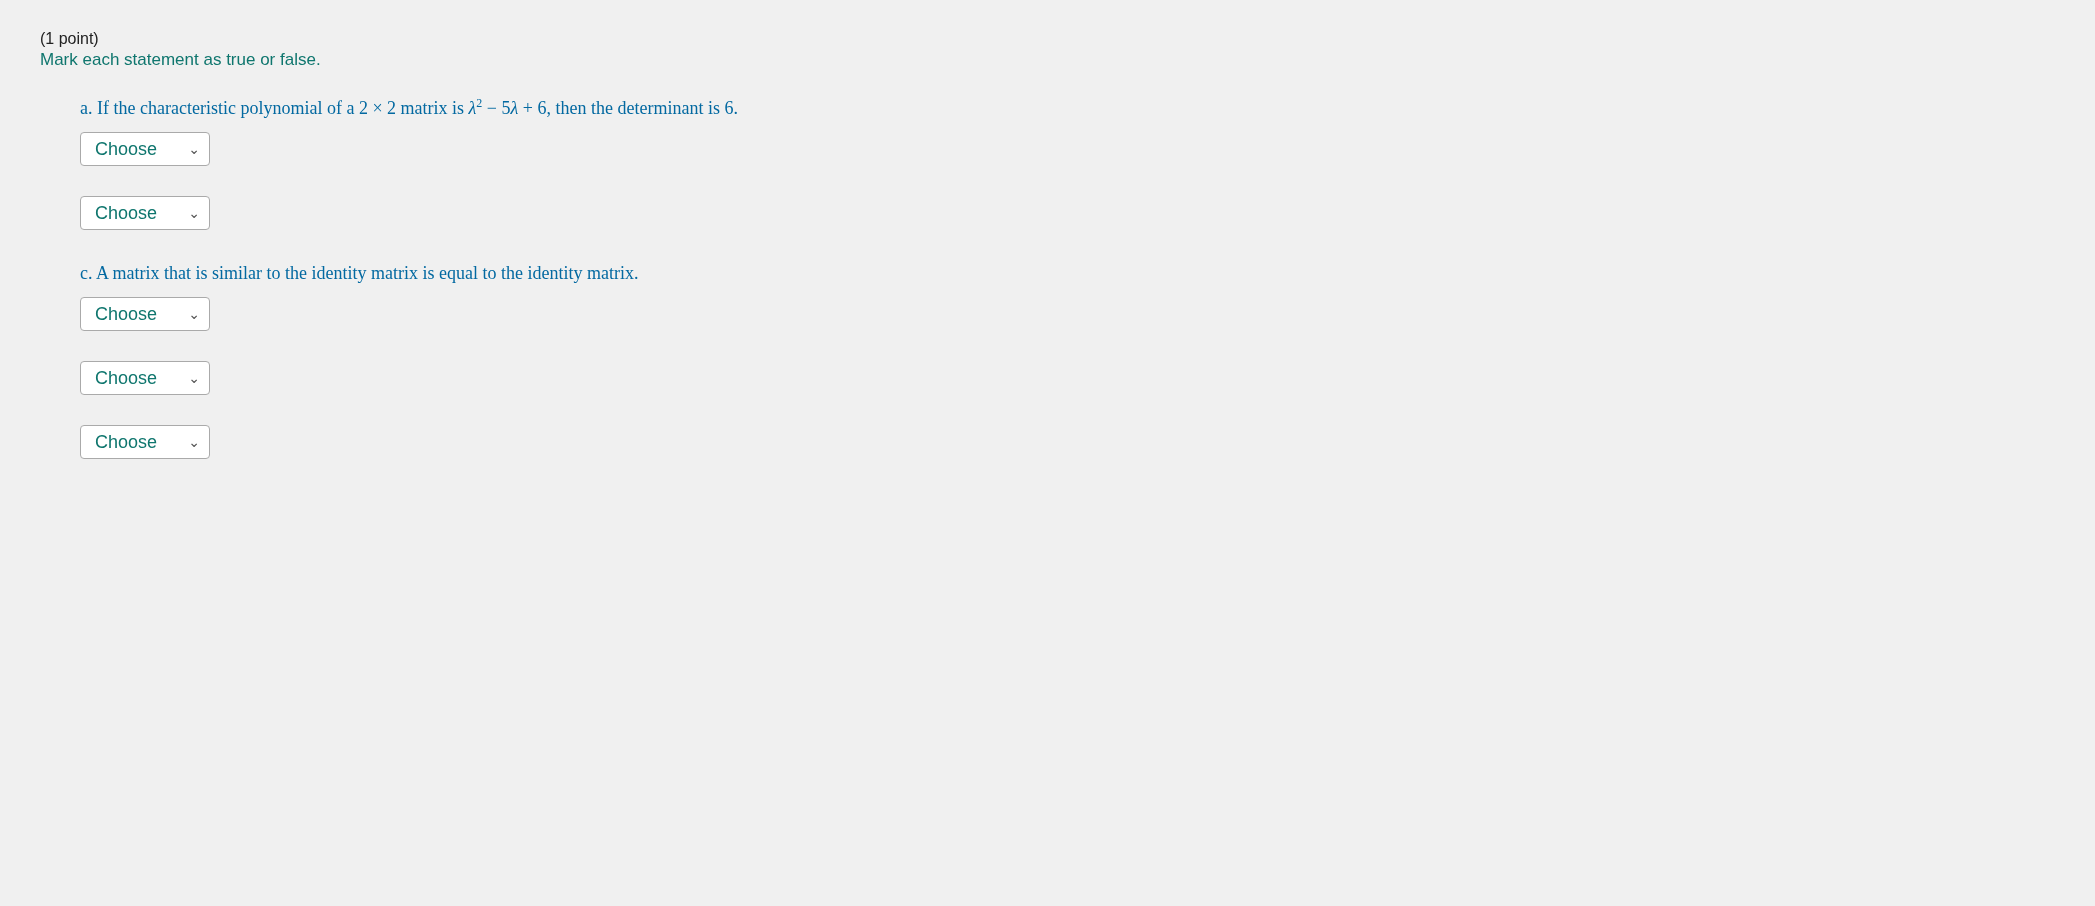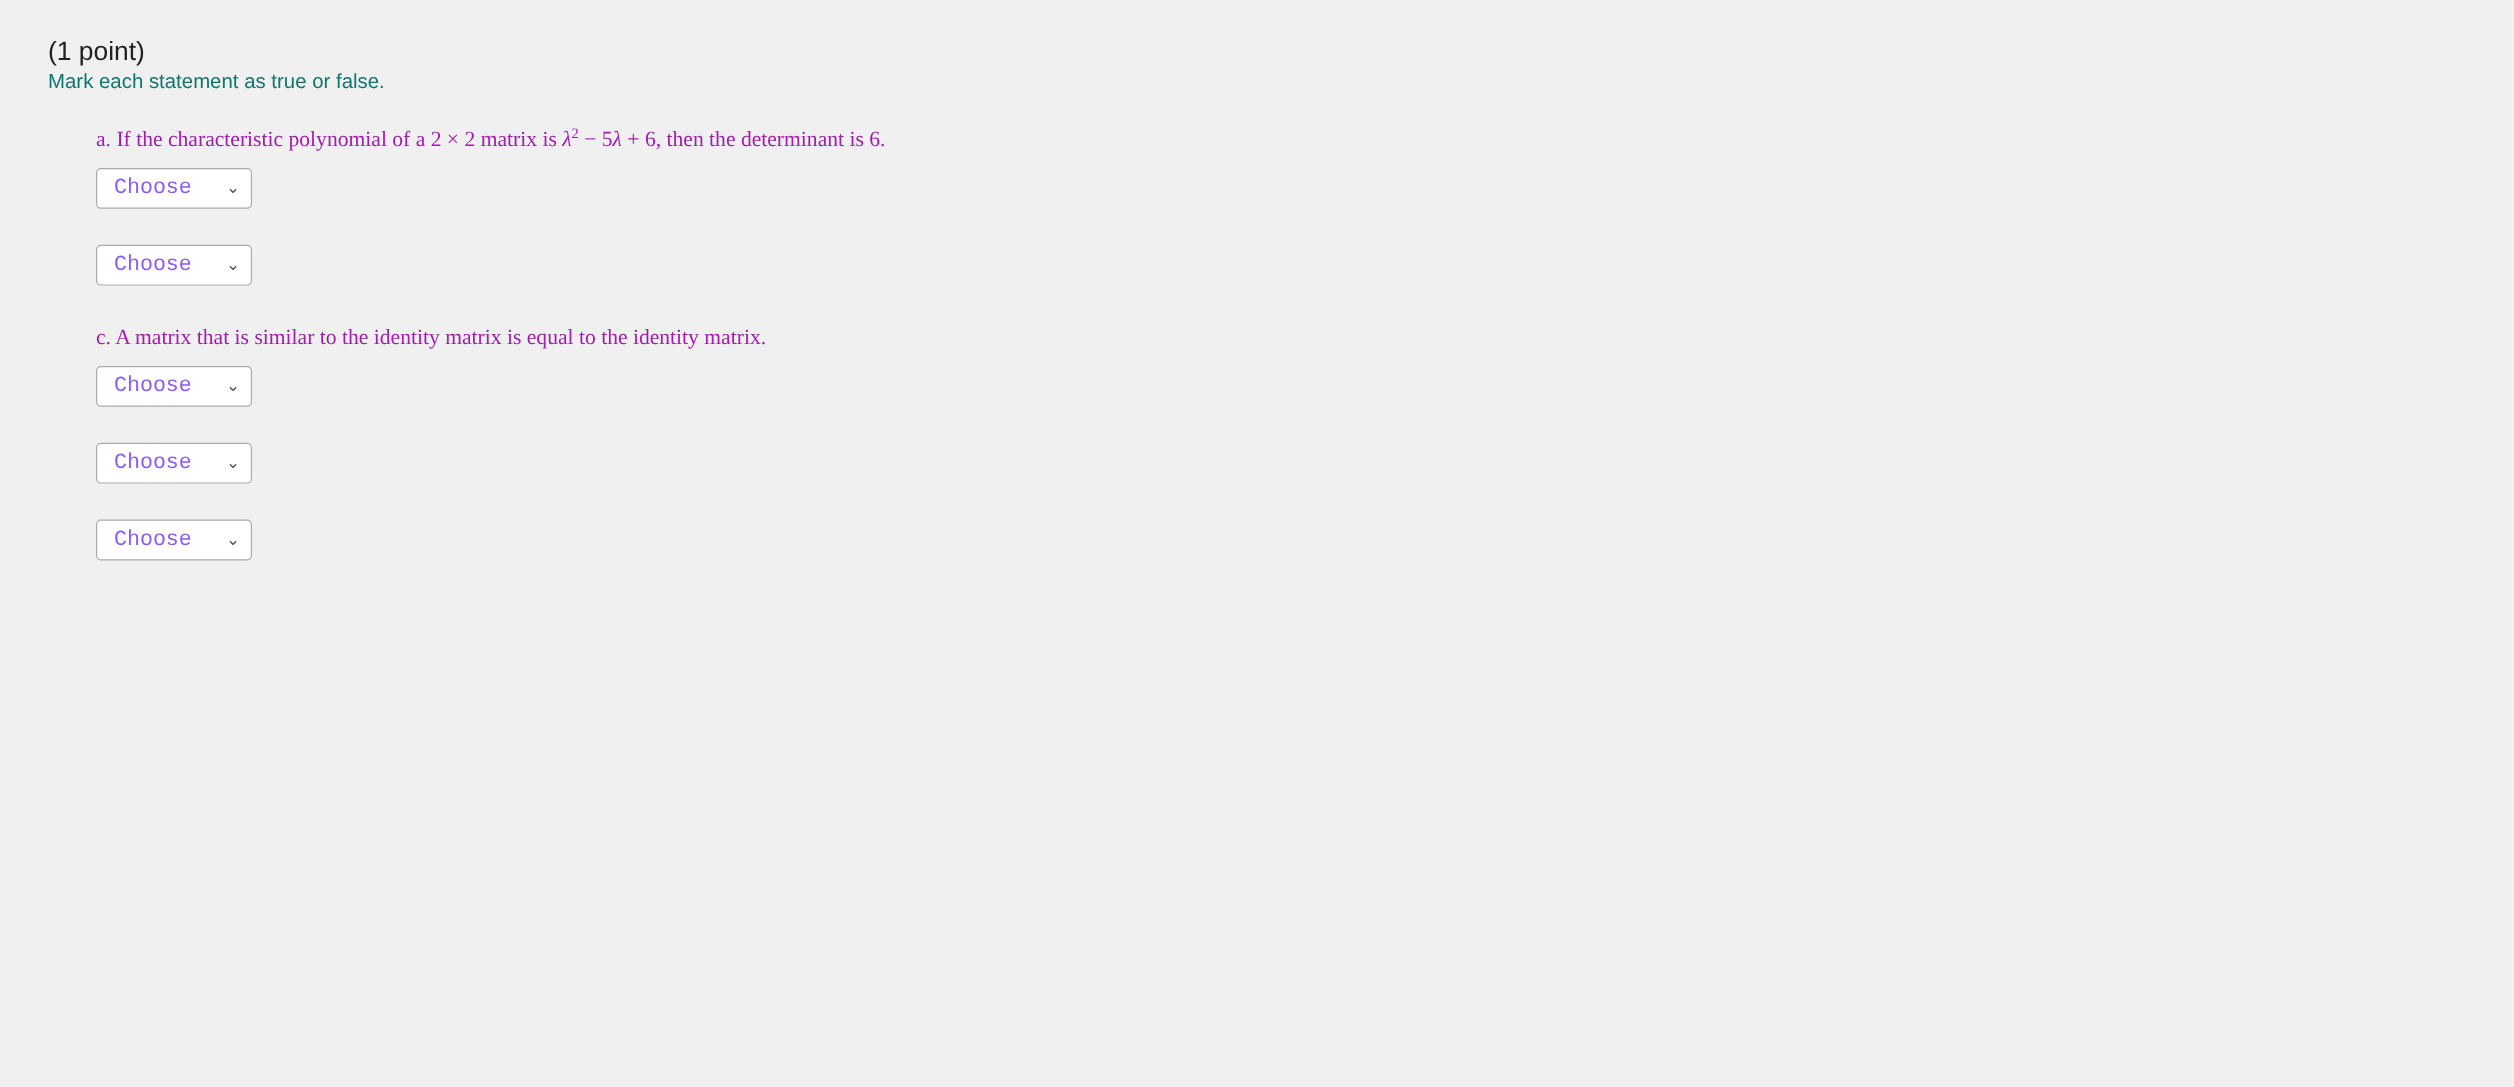--- a/index.html
+++ b/index.html
@@ -16,21 +16,21 @@
       padding: 30px 40px;
       min-height: 906px;
       width: 2095px;
     }
 
     .header {
       margin-bottom: 24px;
     }
 
     .header-points {
-      font-size: 22px;
+      font-size: 16px;
       color: #222;
       font-family: Arial, sans-serif;
     }
 
     .header-instruction {
       font-size: 17px;
       color: #0f766e;
       font-family: Arial, sans-serif;
       margin-top: 2px;
     }
@@ -40,41 +40,41 @@
     }
 
     .question-block {
       margin-bottom: 30px;
     }
 
     .question-text {
       font-size: 18px;
       margin-bottom: 10px;
       line-height: 1.5;
-      color: #a21caf;
+      color: #0369a1;
     }
 
     .choose-select-wrapper {
       display: inline-flex;
       align-items: center;
       position: relative;
     }
 
     .choose-select {
       appearance: none;
       -webkit-appearance: none;
       background: #fff;
       border: 1.5px solid #aaa;
       border-radius: 4px;
       padding: 6px 36px 6px 14px;
       font-size: 18px;
-      color: #8b5cf6;
+      color: #0f766e;
       cursor: pointer;
       min-width: 130px;
-      font-family: Liberation Mono, monospace;
+      font-family: Liberation Sans, sans-serif;
     }
 
     .chevron-icon {
       position: absolute;
       right: 10px;
       pointer-events: none;
       color: #555;
       font-size: 14px;
     }
 

